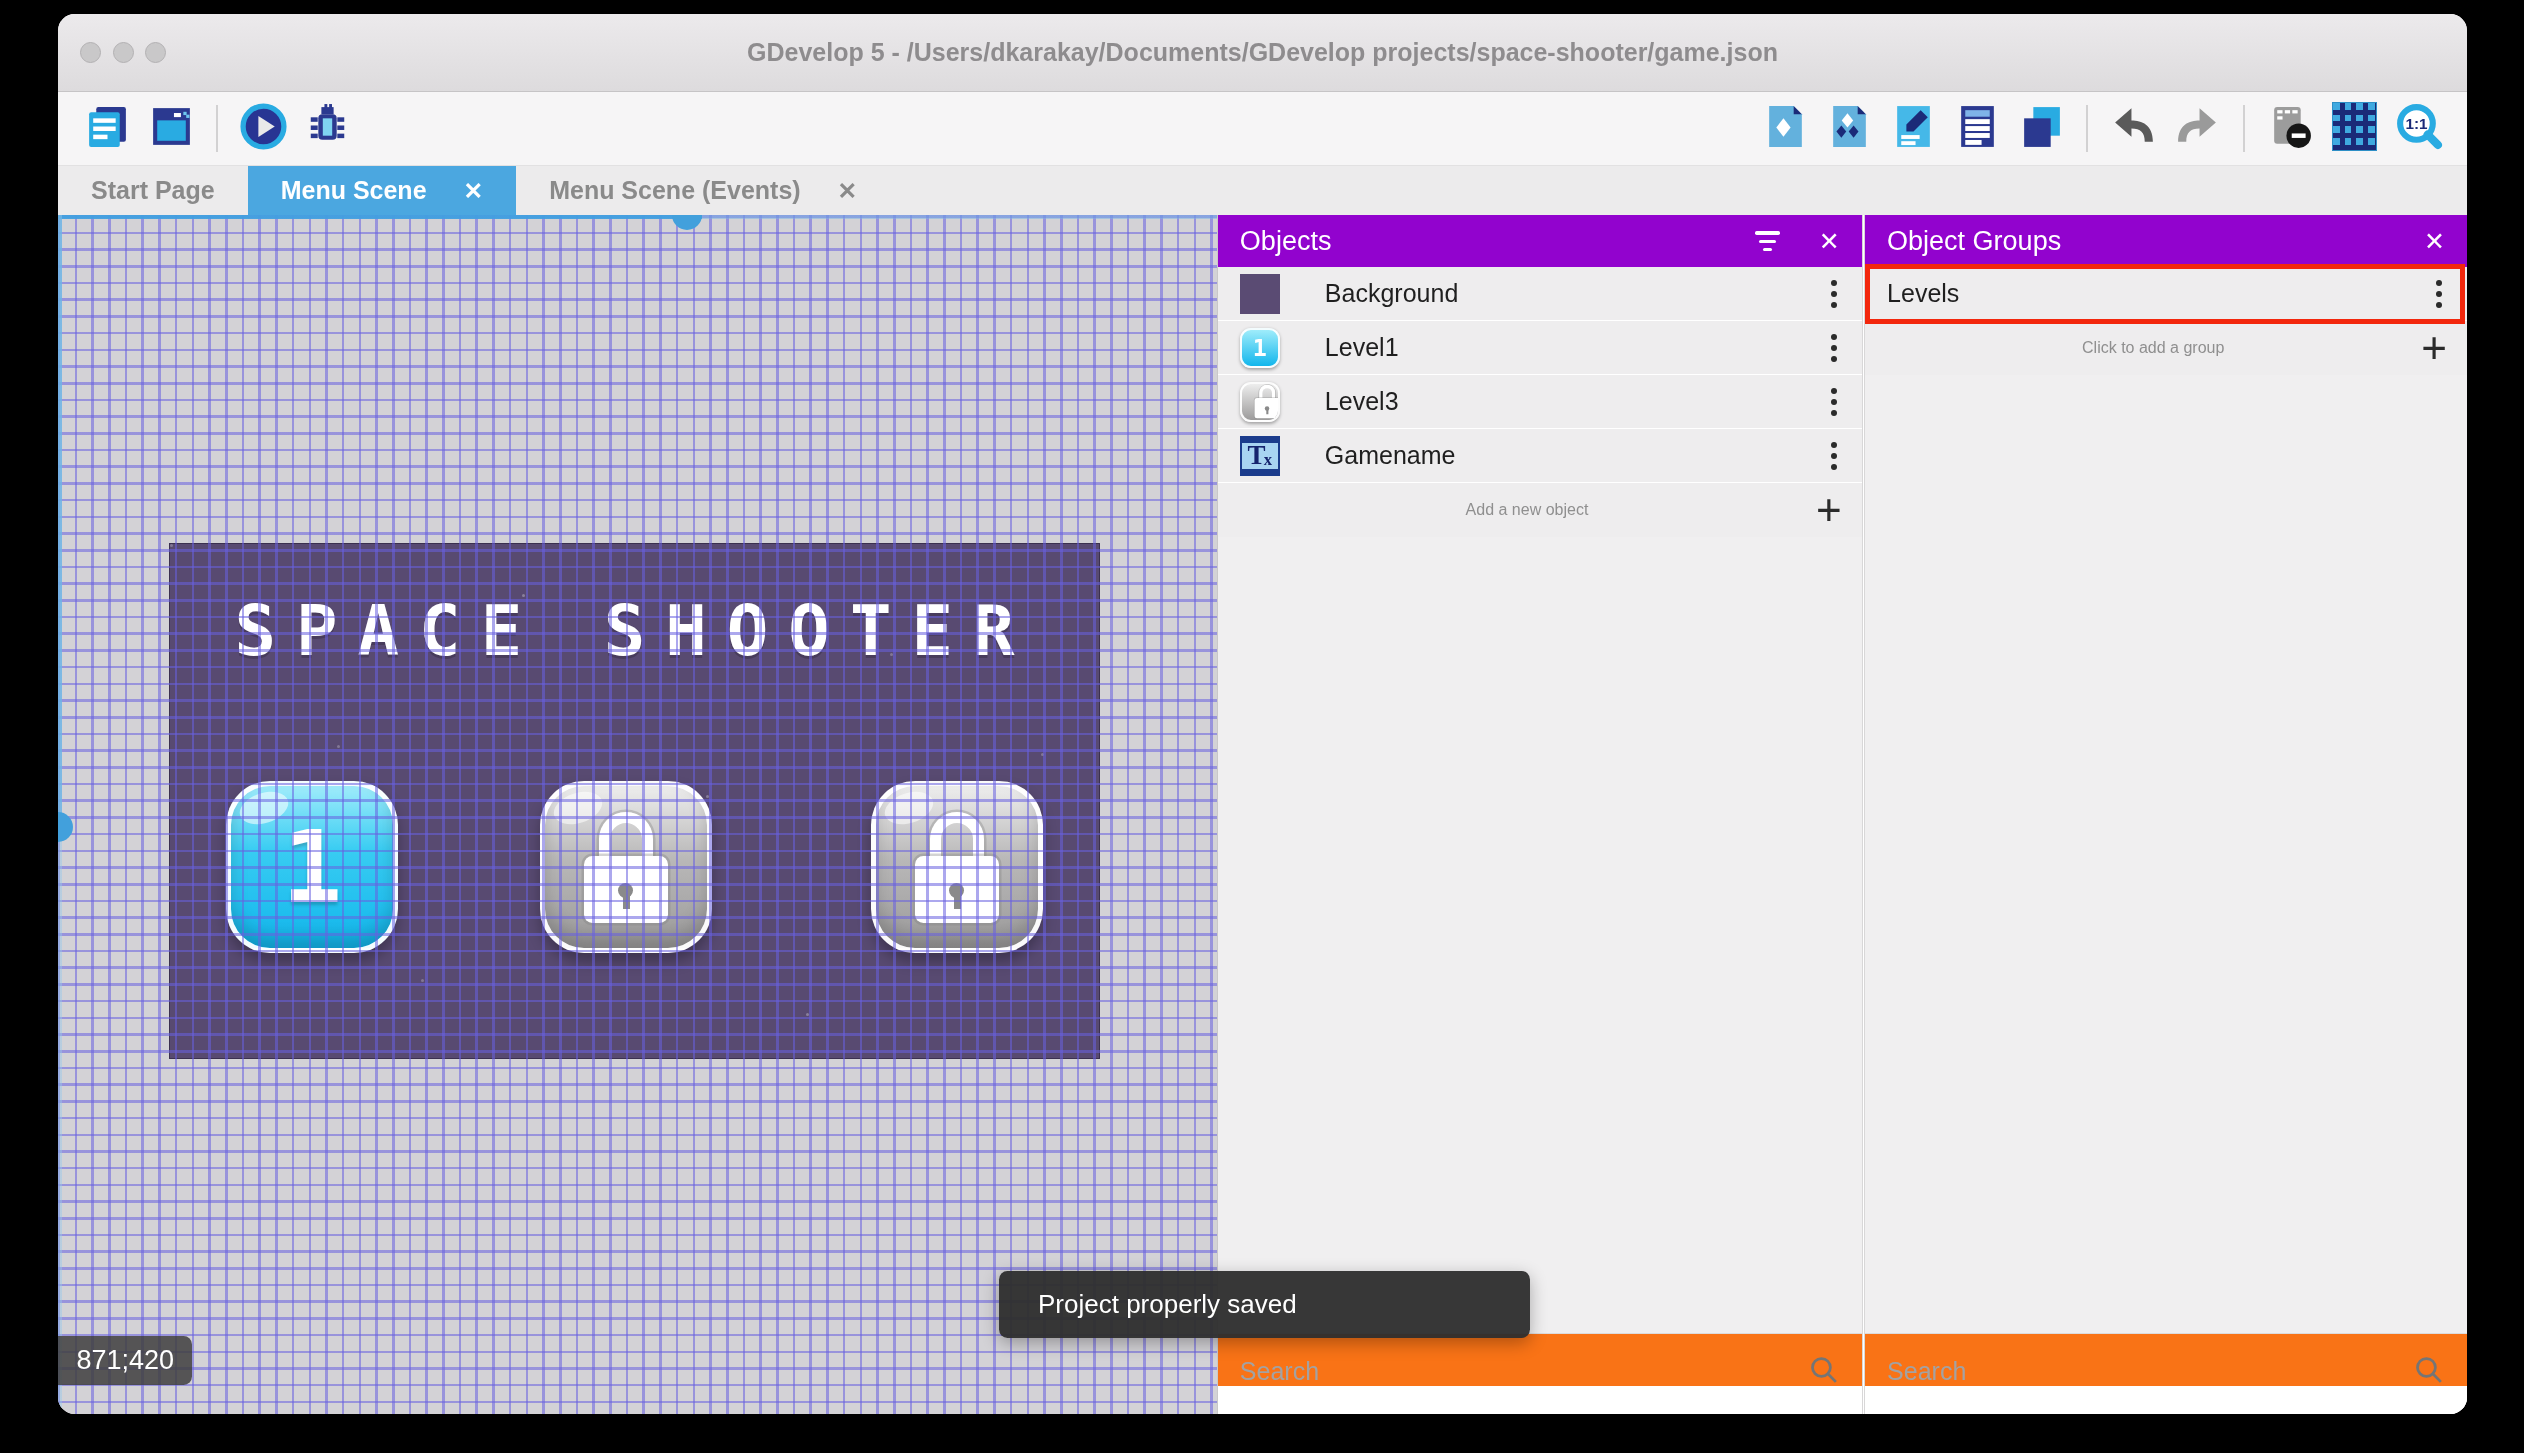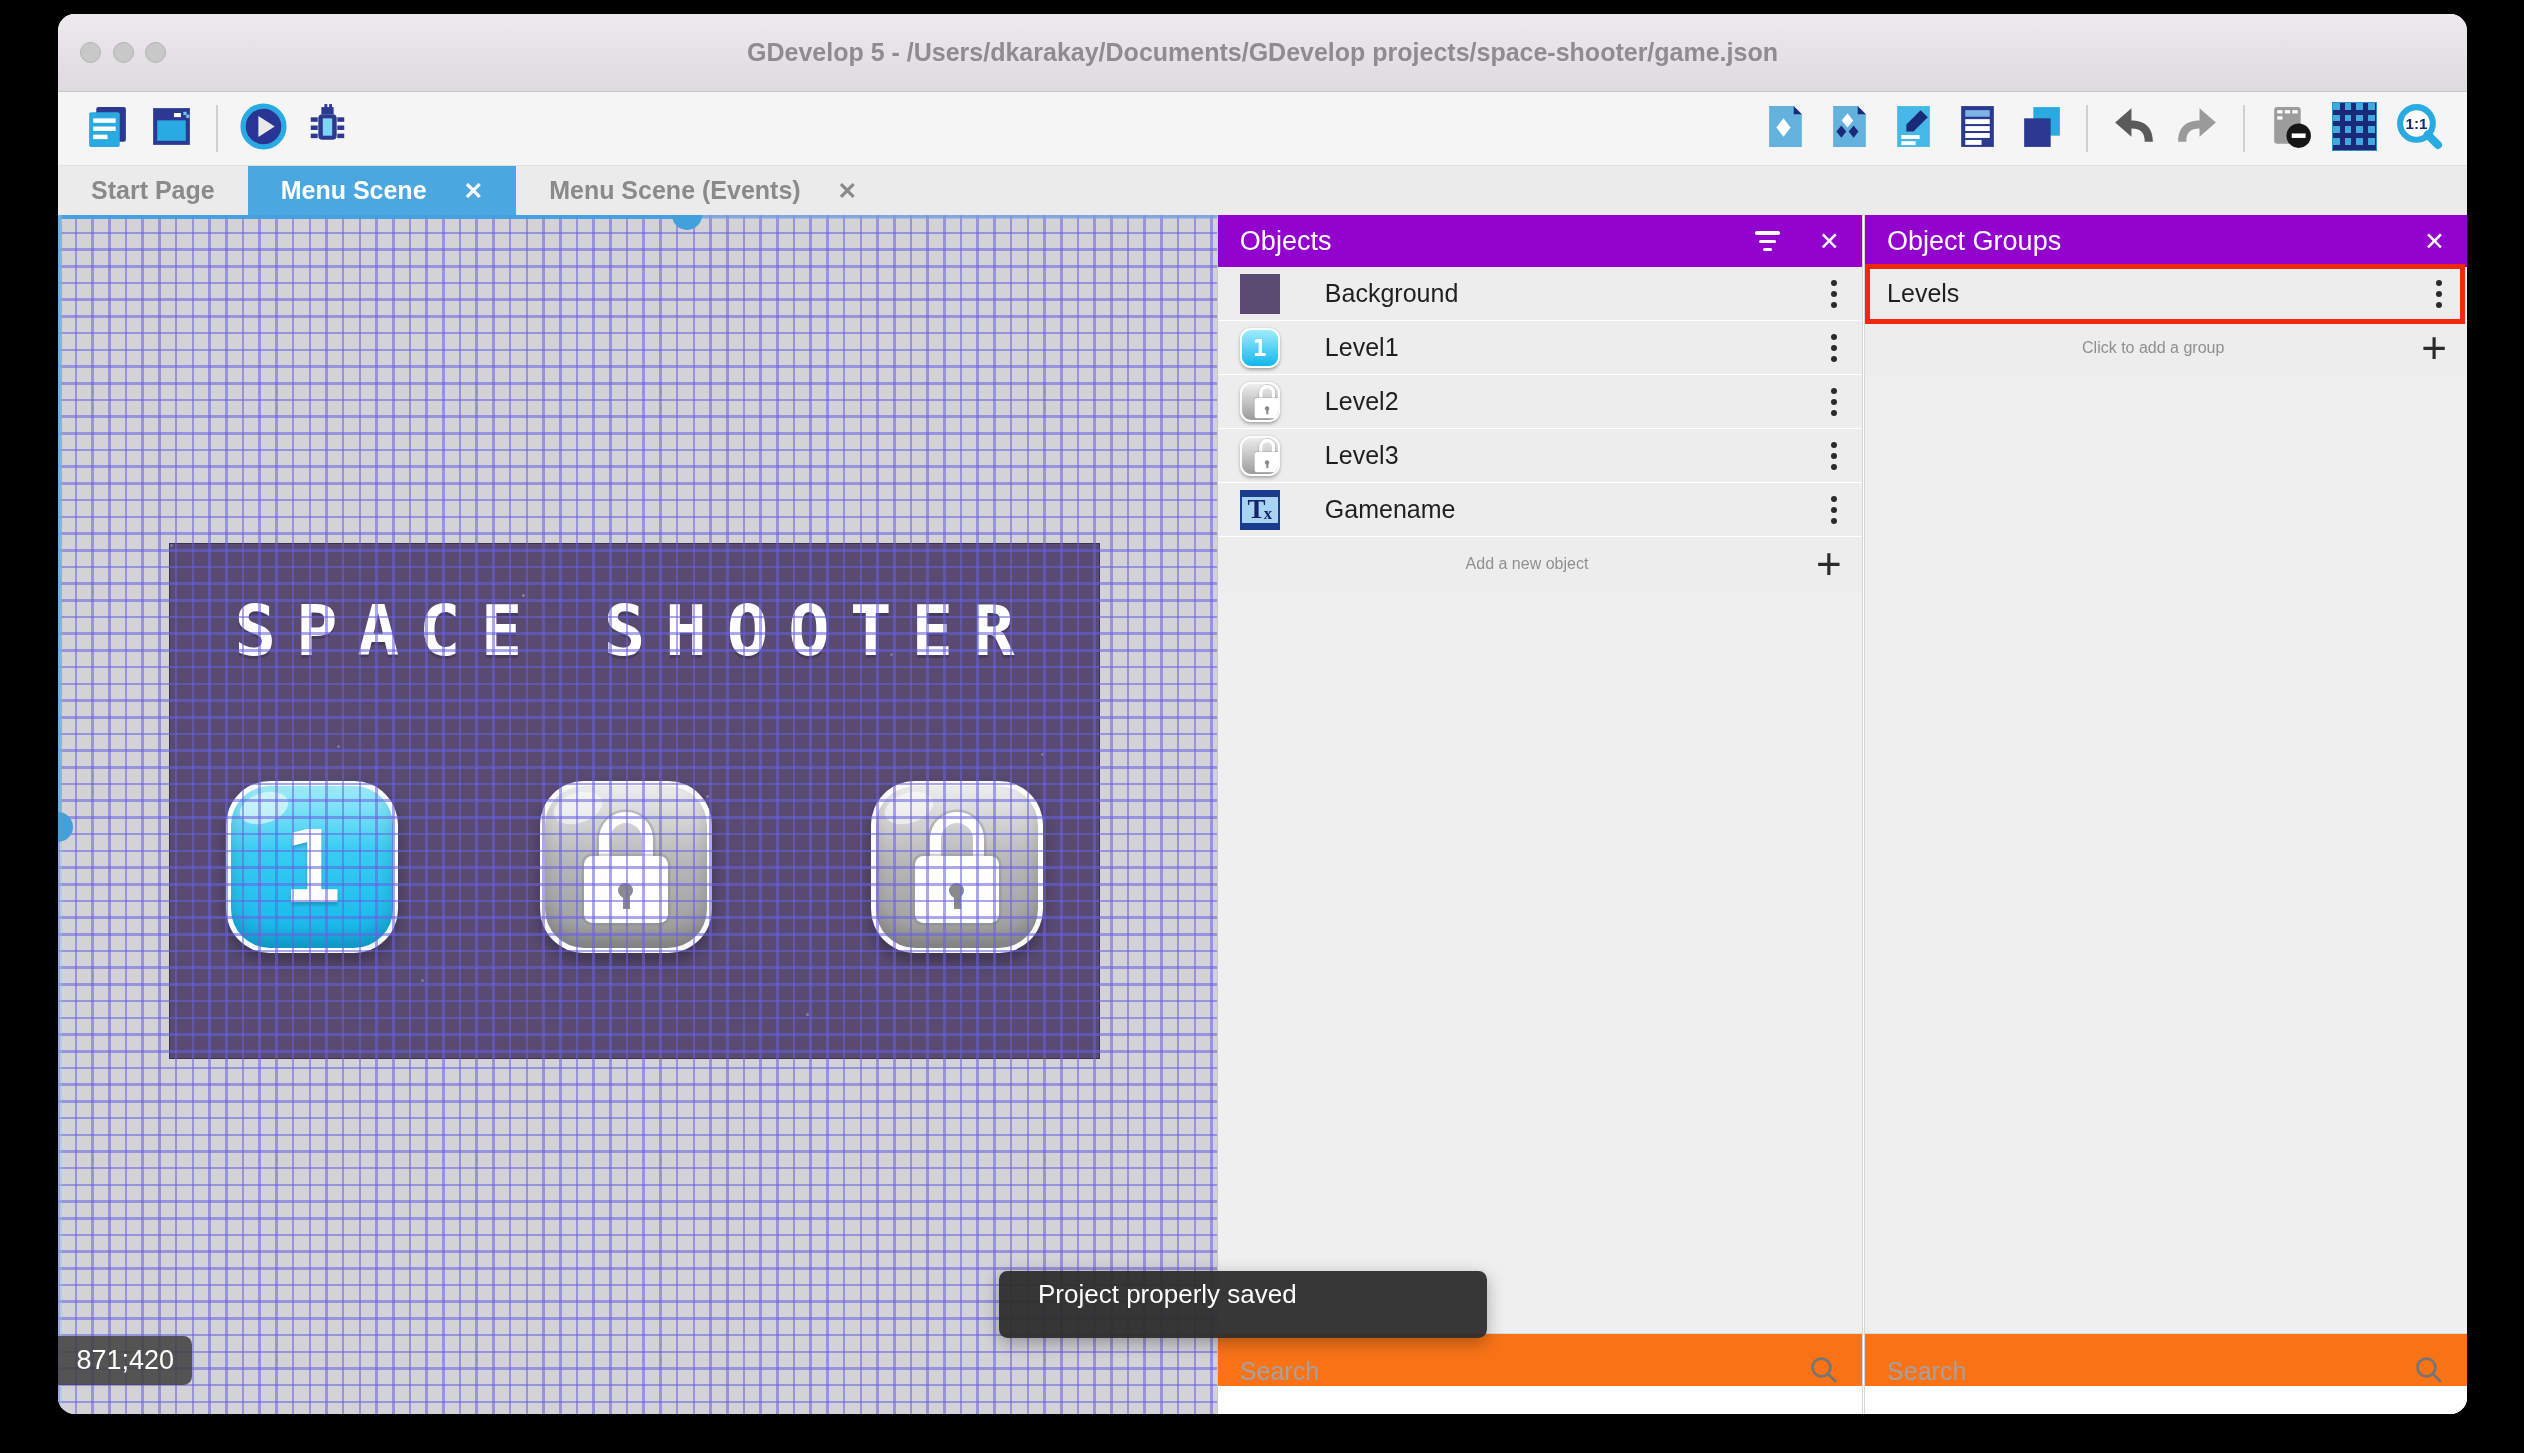--- a/index.html
+++ b/index.html
@@ -140,22 +140,22 @@
   .minilock { transform:scale(.30); transform-origin:center center; }
   .thumb-text { background:#A8D4F2; border:2.5px solid #1B3C8C; display:flex; align-items:center; justify-content:center; }
   .thumb-text::before, .thumb-text::after { content:""; position:absolute; left:0; right:0; height:5px; background:#1B3C8C; }
   .thumb-text::before { top:0; } .thumb-text::after { bottom:0; }
   .tt-t { font-family:"Liberation Serif", serif; font-weight:bold; font-size:27px; color:#16246E; }
   .tt-x { font-family:"Liberation Serif", serif; font-weight:bold; font-size:16.7px; color:#16246E; margin-left:-1.7px; margin-top:8.4px; display:inline-block; }
   
   .red-annotation { position:absolute; left:0; right:1.7px; top:49px; height:60px;
     border:5px solid #F3270D; z-index:9; pointer-events:none; }
   
-  .toast { position:absolute; left:941px; top:1056px; width:488px; height:67px; z-index:20;
-    background:rgba(47,47,47,.96); border-radius:8.4px; display:flex; align-items:flex-start;
+  .toast { position:absolute; left:941px; top:1056px; width:531px; height:67px; z-index:20;
+    background:rgba(47,47,47,.96); border-radius:8.4px; display:flex; align-items:center;
     padding:8px 39px; box-shadow:0 5px 16.7px rgba(0,0,0,.3); }
   .toast .msg { color:#fff; font-size:26px; }
   .searchrow svg { width:33px; height:33px; }
 </style>
 </head>
 <body>
 
 <div id="window">
 
   <div class="titlebar">
@@ -373,36 +373,20 @@
         </div>
         <div class="prow">
           <div class="thumb thumb-round thumb-gray">
             <div class="lock minilock">
                 <div class="shackle"></div>
                 <div class="lbody"></div>
                 <div class="keyhole"></div>
                 <div class="keystem"></div>
               </div>
           </div>
-          <div class="label">Level2</div>
-          <div class="dotmenu">
-              <i></i>
-              <i></i>
-              <i></i>
-            </div>
-        </div>
-        <div class="prow">
-          <div class="thumb thumb-round thumb-gray">
-            <div class="lock minilock">
-                <div class="shackle"></div>
-                <div class="lbody"></div>
-                <div class="keyhole"></div>
-                <div class="keystem"></div>
-              </div>
-          </div>
           <div class="label">Level3</div>
           <div class="dotmenu">
               <i></i>
               <i></i>
               <i></i>
             </div>
         </div>
         <div class="prow">
           <div class="thumb thumb-text">
             <span class="tt-t">T</span>

